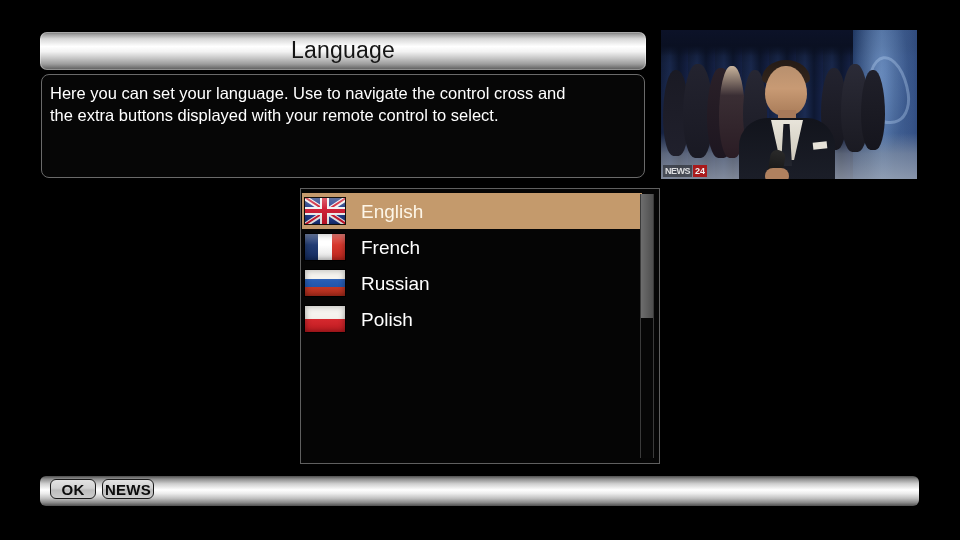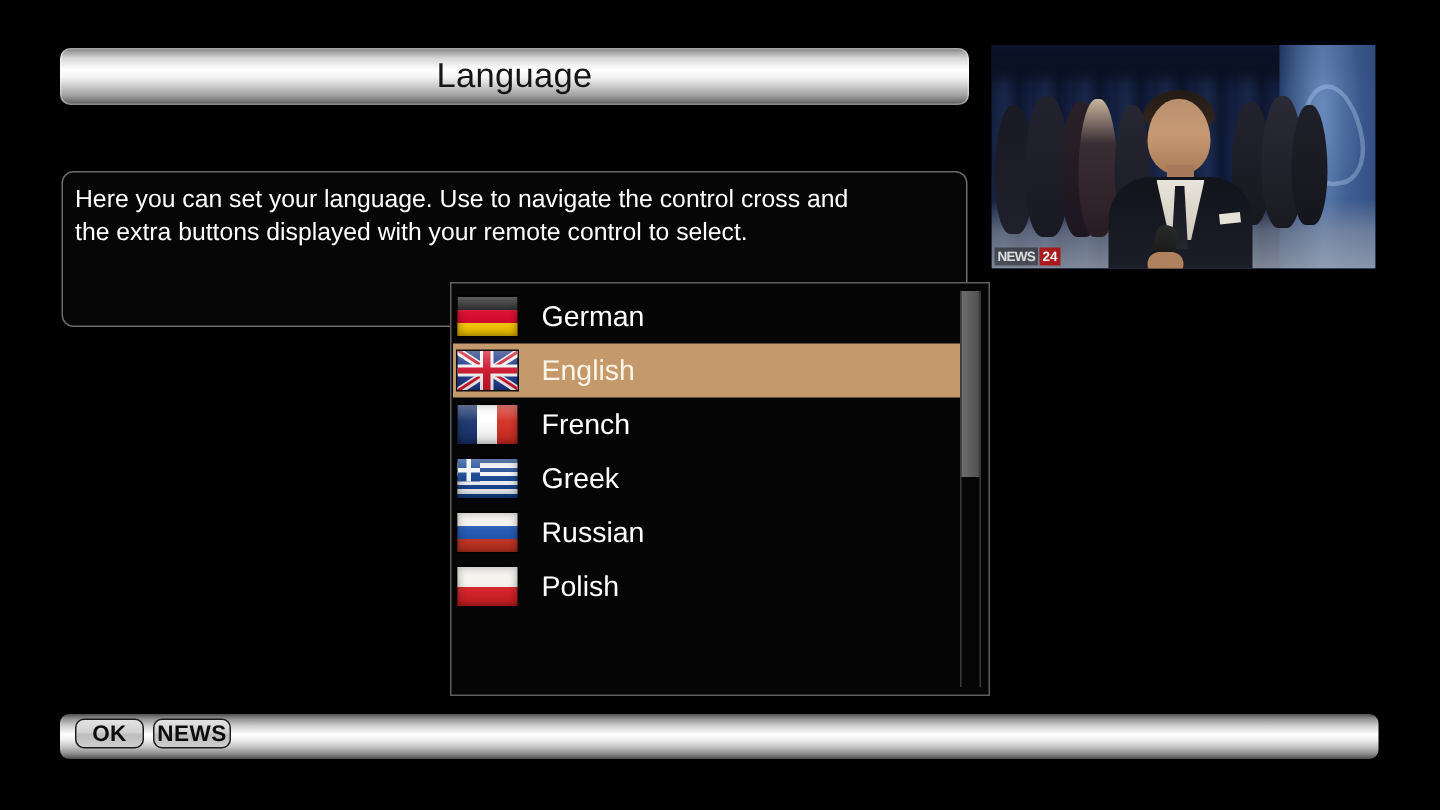--- a/index.html
+++ b/index.html
@@ -54,21 +54,20 @@
 
   
   .descbox {
     position: absolute;
     left: 41px; top: 74px;
     width: 604px; height: 104px;
     background: #060606;
     border: 1px solid #6a6a6a;
     border-radius: 8px;
     box-sizing: border-box;
-    margin-top: 40px;
   }
   .desc-text {
     position: absolute;
     left: 8px; top: 7px;
     width: 586px;
     font-size: 16.5px;
     line-height: 22px;
     color: #ffffff;
     white-space: pre-line;
   }
@@ -358,26 +357,20 @@
 
     <div class="v-layer v-bug">
       <span class="bg-a">NEWS</span>
       <span class="bg-b">24</span>
     </div>
   </div>
 
   <div class="listbox">
     <div class="list-rows">
 
-      <div class="lang-row">
-        <span class="flag f-de">
-            <span class="gl"></span>
-          </span>
-        <span class="lang-label">German</span>
-      </div>
 
       <div class="lang-row selected">
         <span class="flag f-gb">
           <i class="d1"></i>
             <i class="d2"></i>
             <i class="d3"></i>
             <i class="d4"></i>
           <i class="cw-h"></i>
             <i class="cw-v"></i>
             <i class="cr-h"></i>
@@ -387,27 +380,20 @@
         <span class="lang-label">English</span>
       </div>
 
       <div class="lang-row">
         <span class="flag f-fr">
             <span class="gl"></span>
           </span>
         <span class="lang-label">French</span>
       </div>
 
-      <div class="lang-row">
-        <span class="flag f-gr">
-            <span class="canton"></span>
-            <span class="gl"></span>
-          </span>
-        <span class="lang-label">Greek</span>
-      </div>
 
 
       <div class="lang-row">
         <span class="flag f-ru">
             <span class="gl"></span>
           </span>
         <span class="lang-label">Russian</span>
       </div>
 
       <div class="lang-row">

